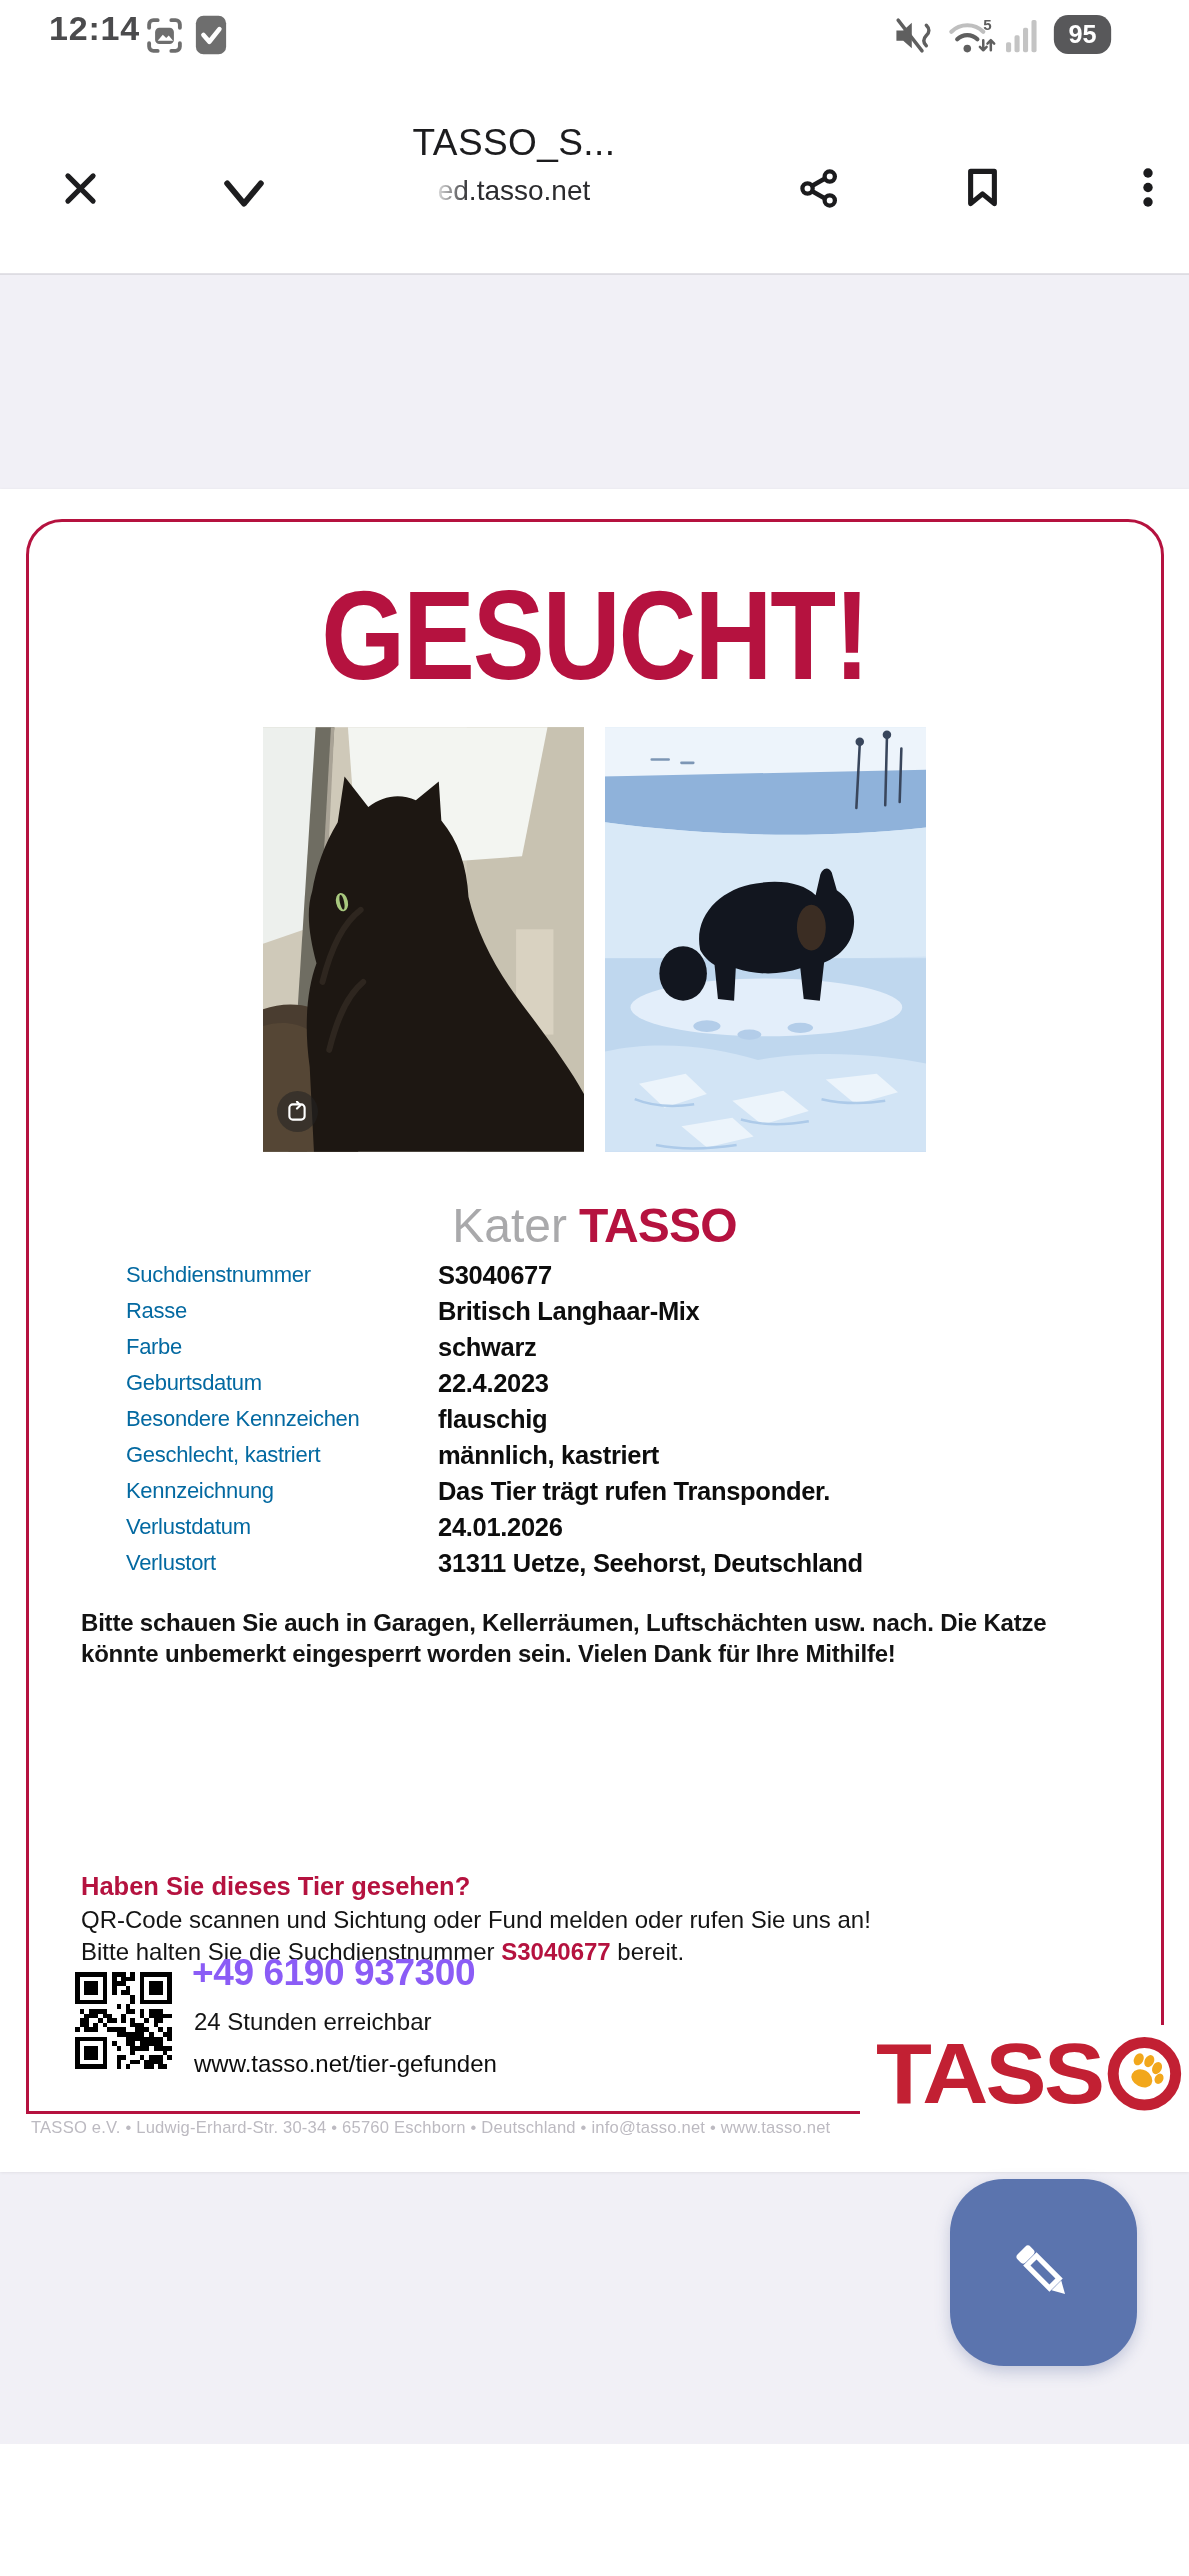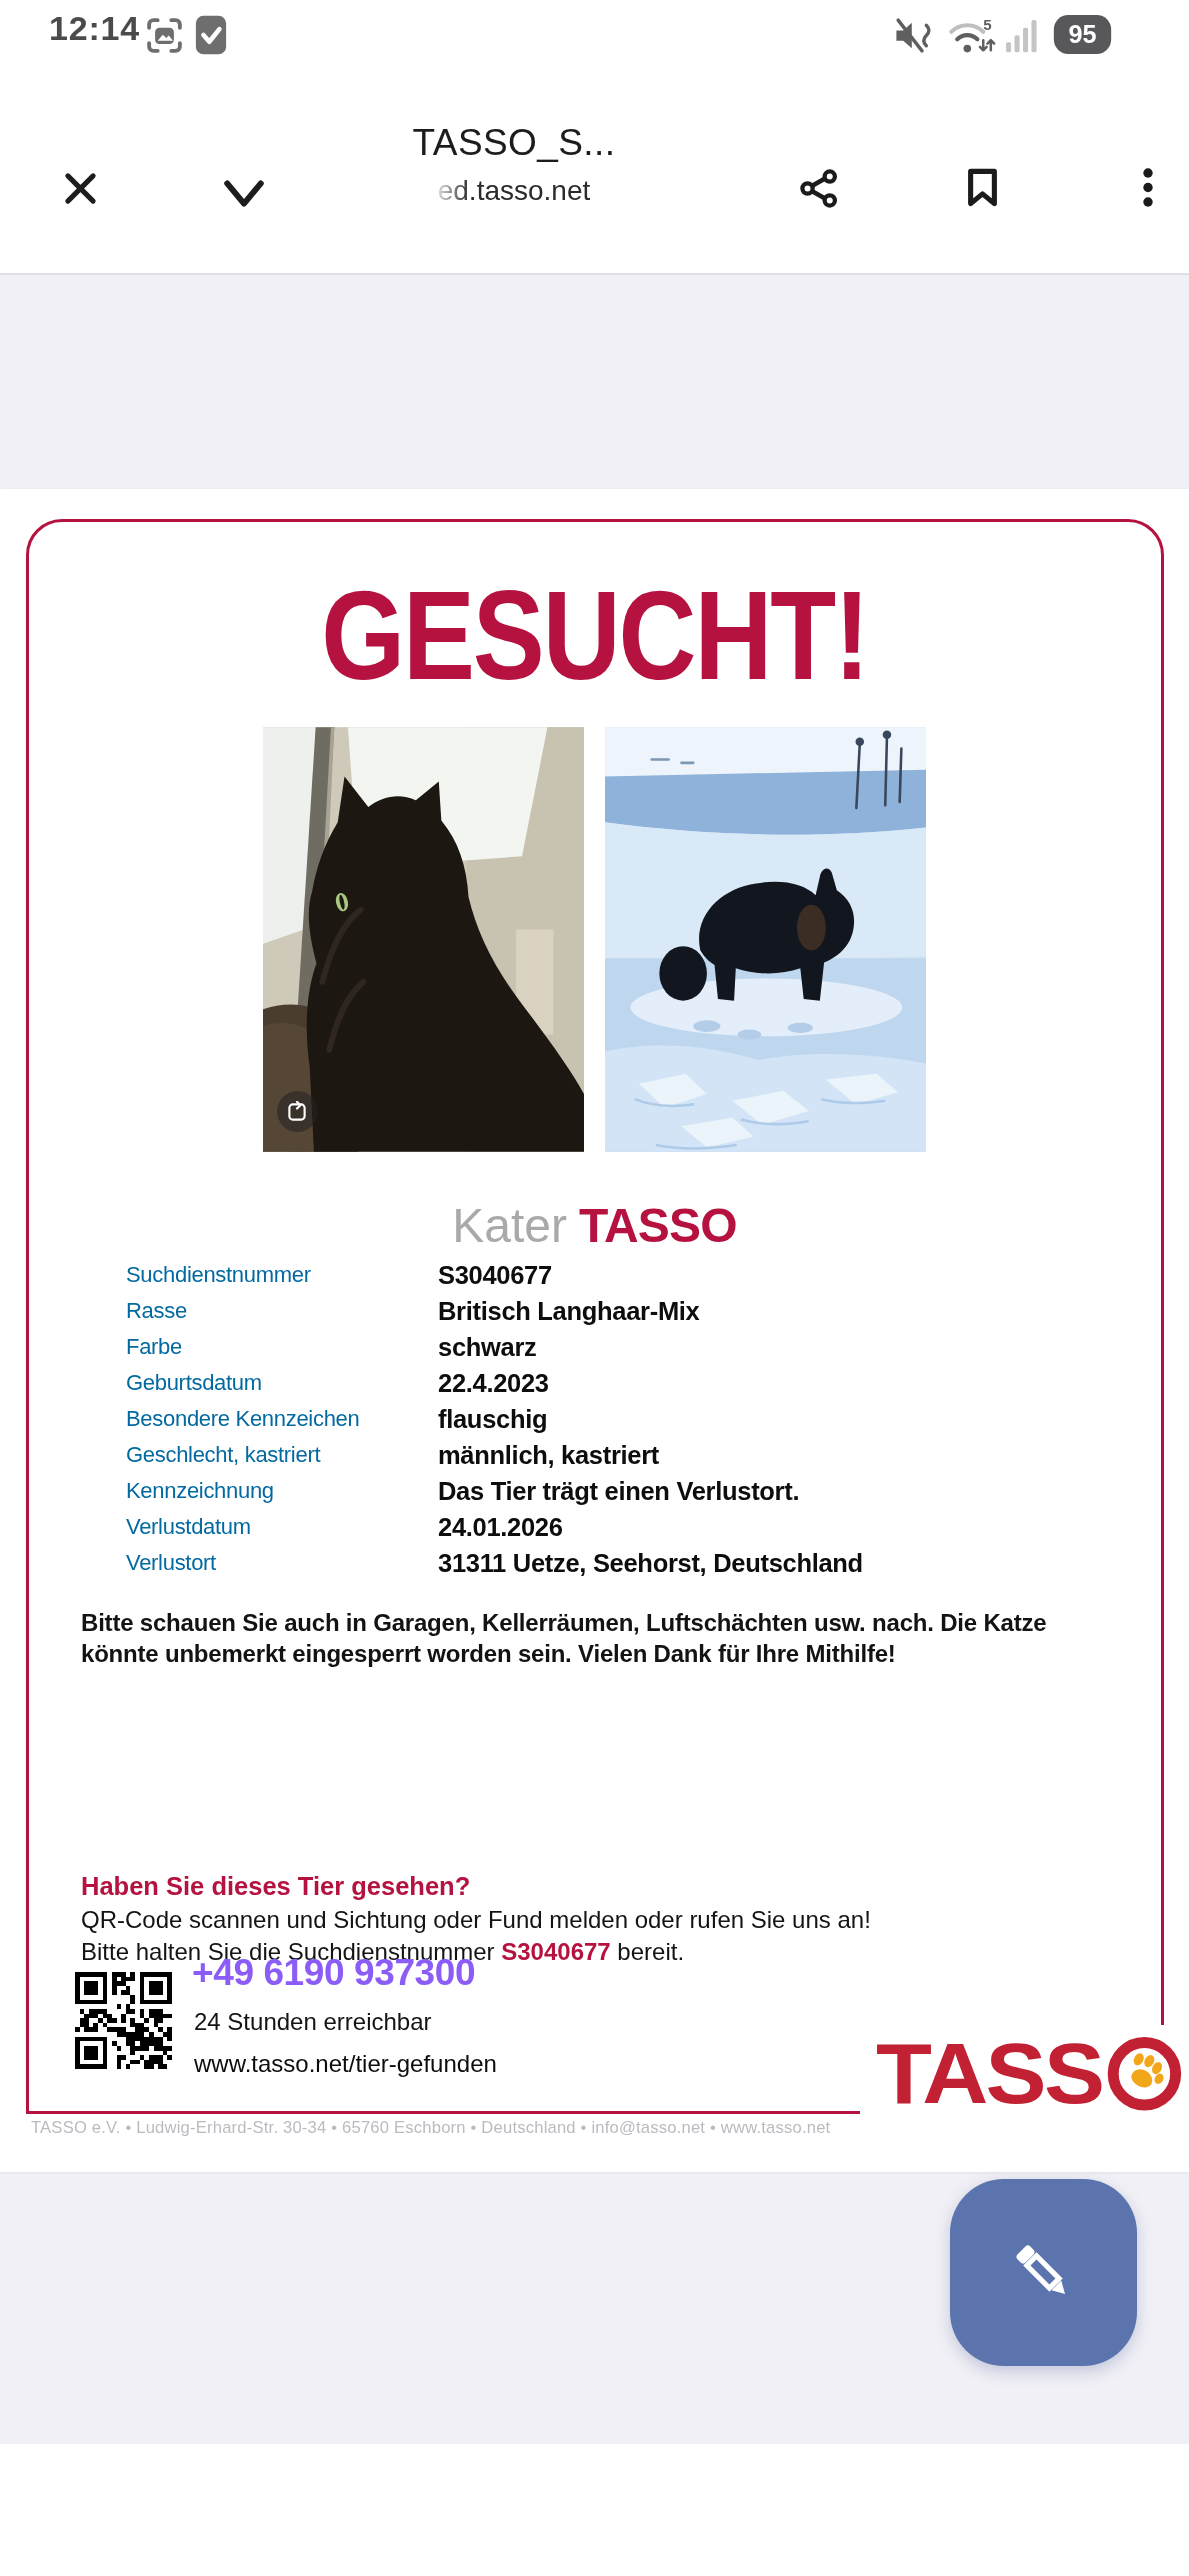--- a/index.html
+++ b/index.html
@@ -273,21 +273,21 @@
         <div class="detail-row">
             <span class="detail-label">Besondere Kennzeichen</span>
             <span class="detail-value">flauschig</span>
           </div>
         <div class="detail-row">
             <span class="detail-label">Geschlecht, kastriert</span>
             <span class="detail-value">männlich, kastriert</span>
           </div>
         <div class="detail-row">
             <span class="detail-label">Kennzeichnung</span>
-            <span class="detail-value">Das Tier trägt einen Verlustort.</span>
+            <span class="detail-value">Das Tier trägt rufen Transponder.</span>
           </div>
         <div class="detail-row">
             <span class="detail-label">Verlustdatum</span>
             <span class="detail-value">24.01.2026</span>
           </div>
         <div class="detail-row">
             <span class="detail-label">Verlustort</span>
             <span class="detail-value">31311 Uetze, Seehorst, Deutschland</span>
           </div>
       </div>

